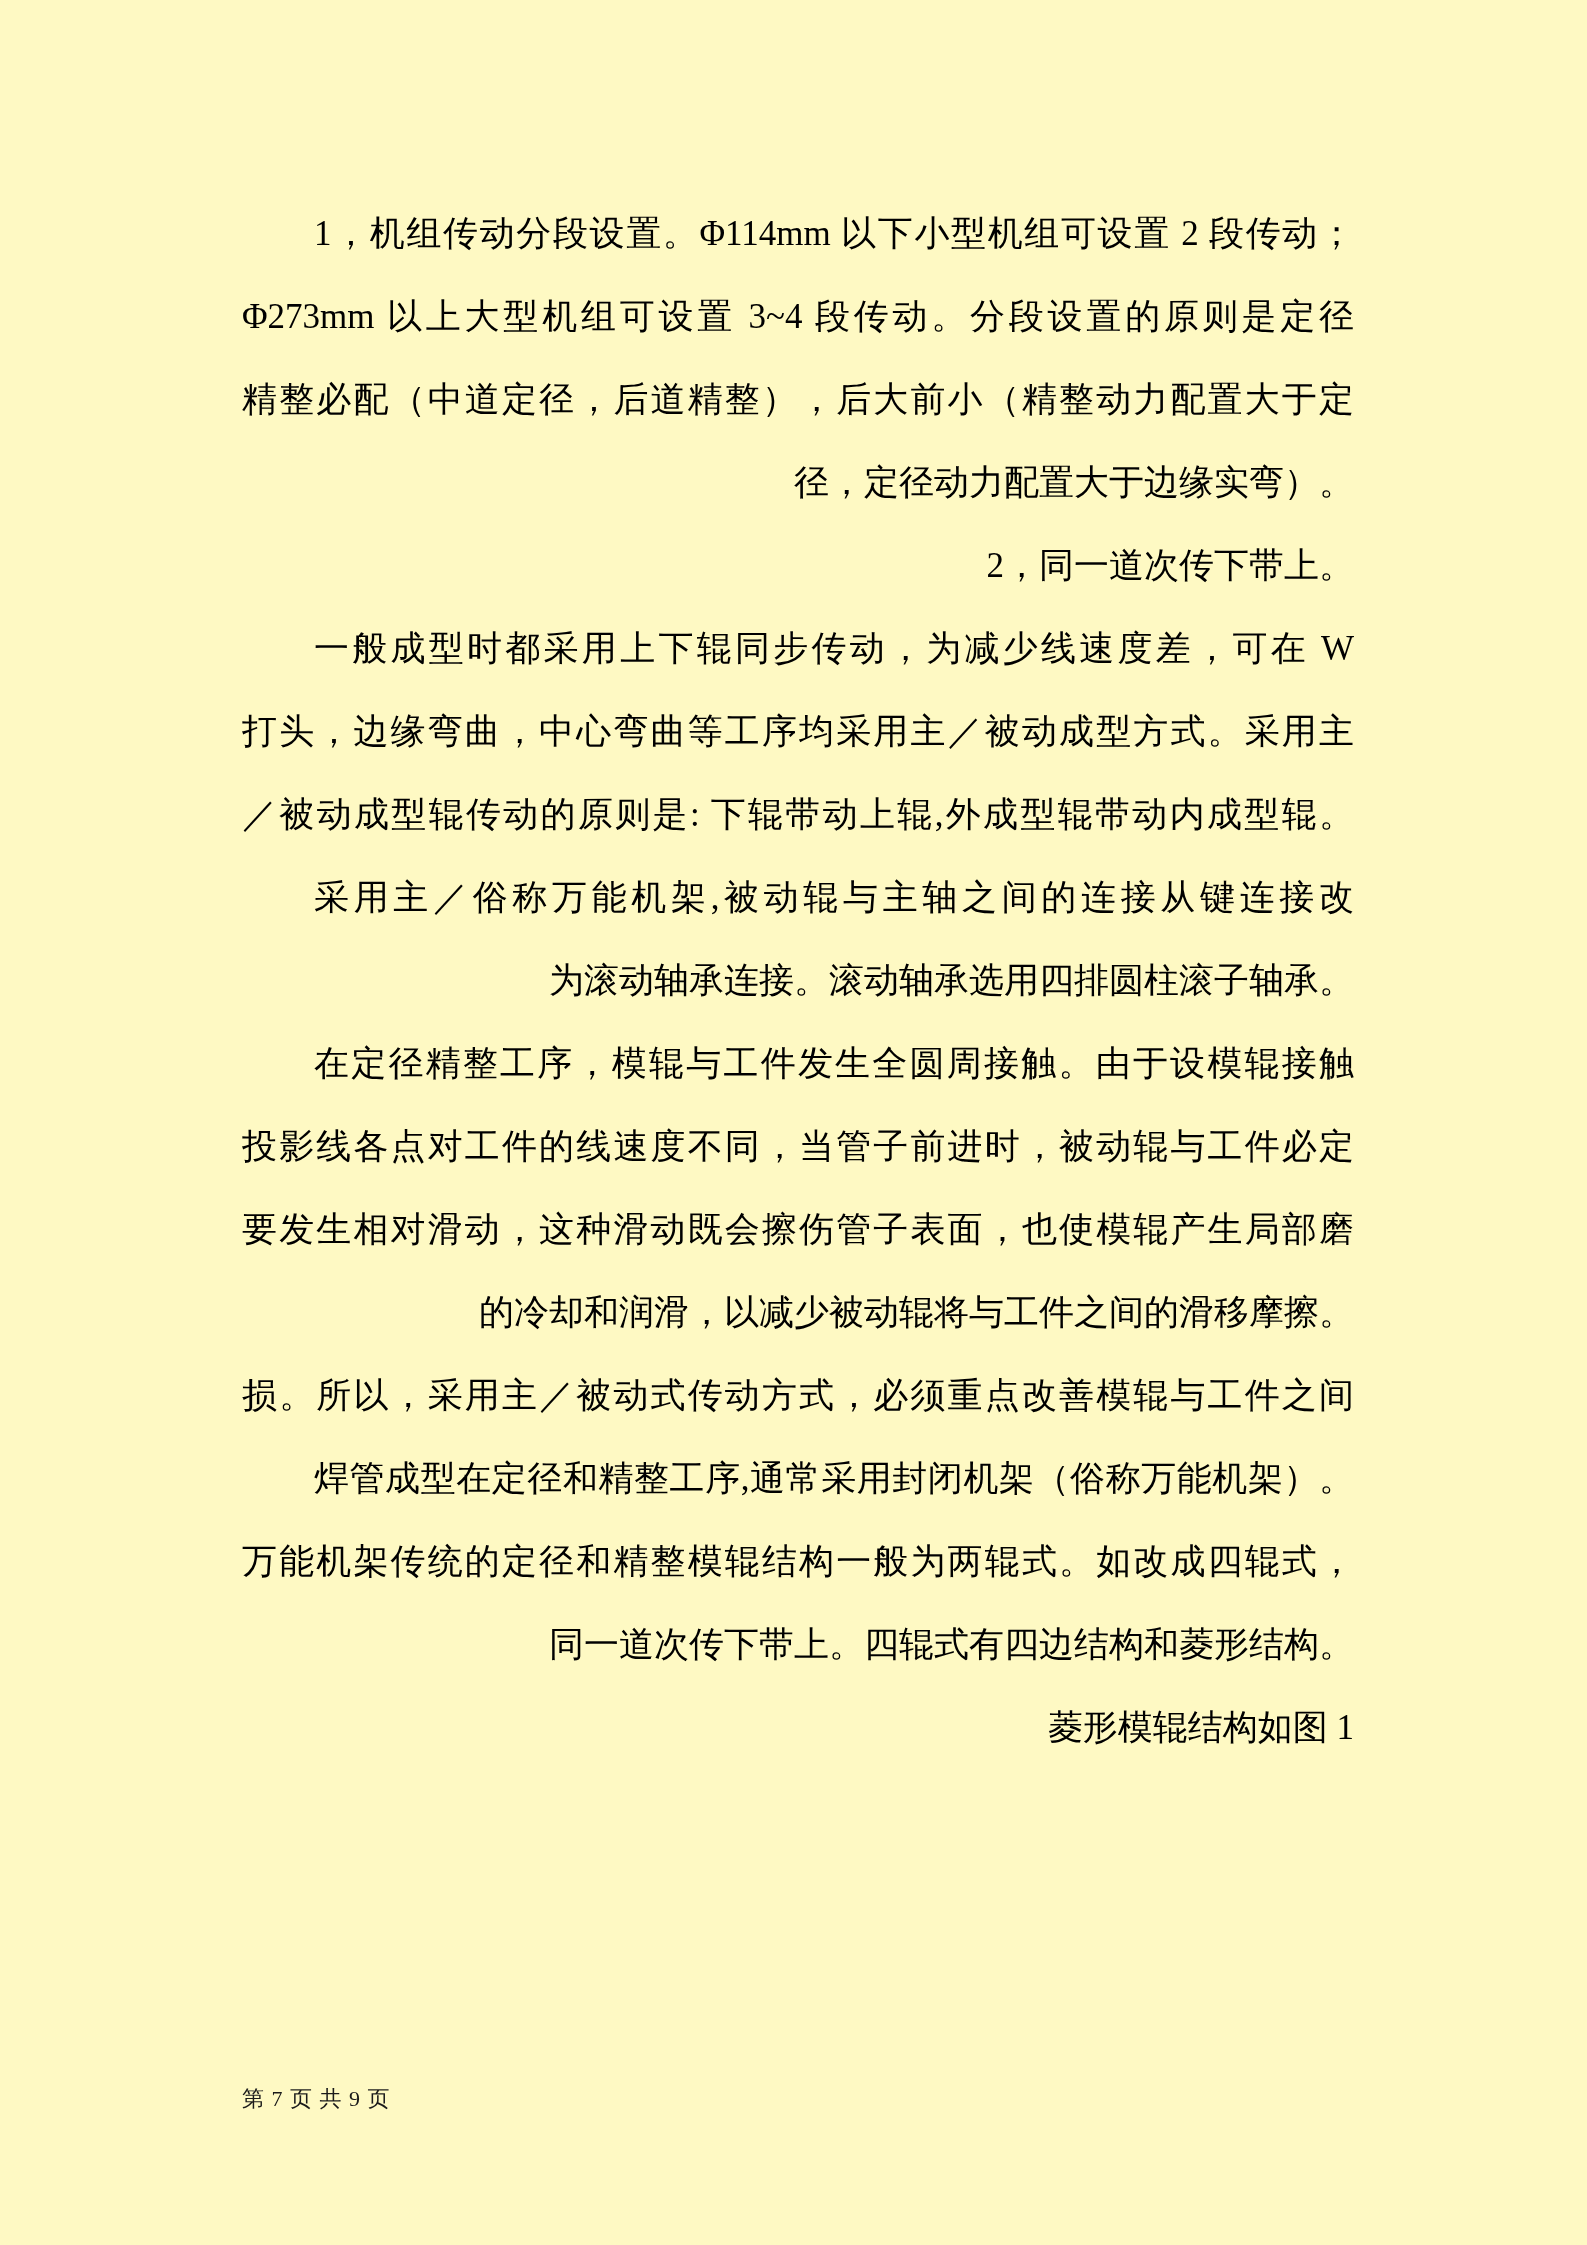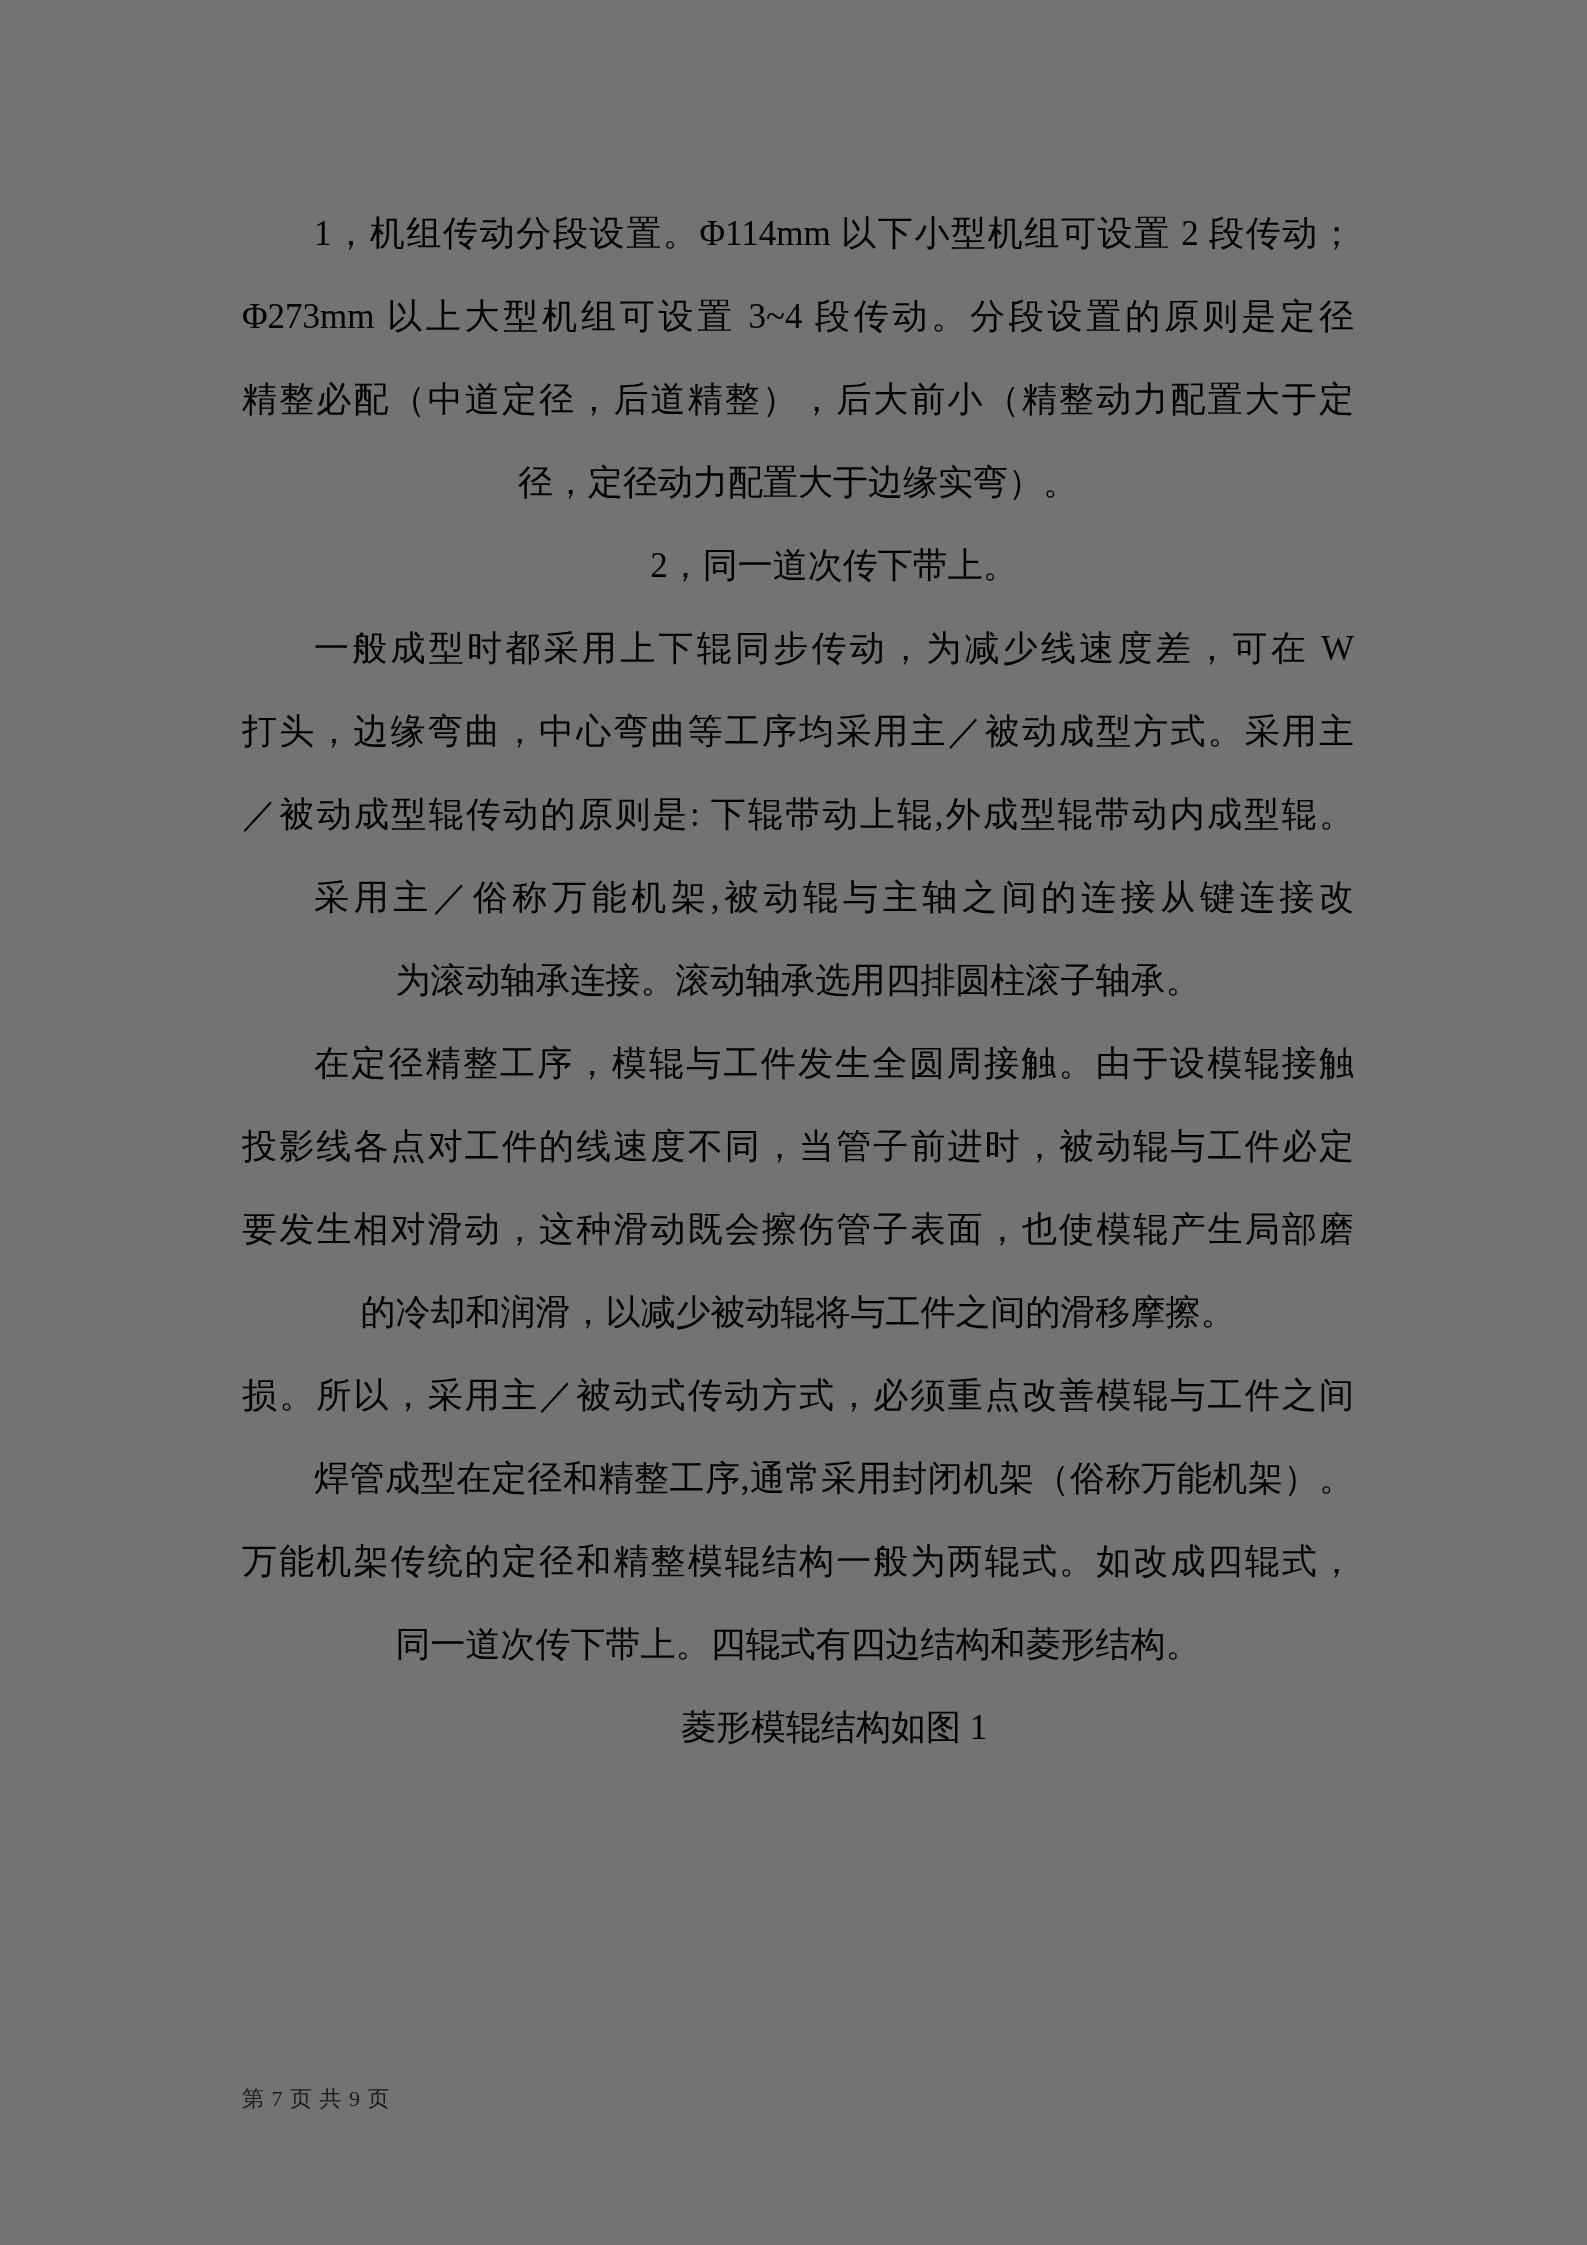--- a/index.html
+++ b/index.html
@@ -4,36 +4,36 @@
 <style>
   html, body {
     margin: 0;
     padding: 0;
     background: #ffffff;
   }
   .page {
     position: relative;
     width: 1587px;
     height: 2245px;
-    background: #737373;
+    background: #fef9c3;
     color: #000000;
     font-family: "Liberation Serif", "DejaVu Serif", serif;
     overflow: hidden;
   }
   .body-block {
     position: absolute;
     left: 242px;
     top: 192px;
     width: 1112px;
   }
   .line {
     height: 83px;
     line-height: 83px;
     font-size: 35px;
-    text-align: center;
+    text-align: right;
     white-space: nowrap;
   }
   .line.fill {
     white-space: normal;
     overflow: hidden;
     text-align: justify;
     text-align-last: justify;
     text-justify: inter-character;
   }
   .line.indent {

